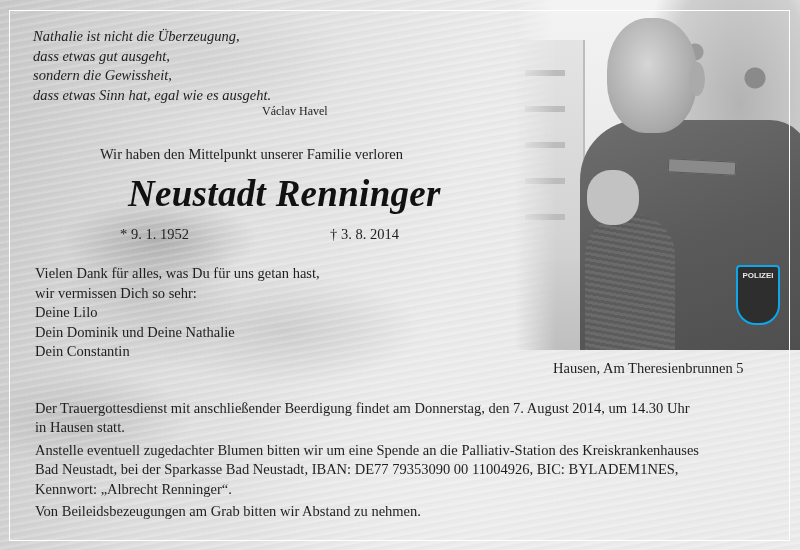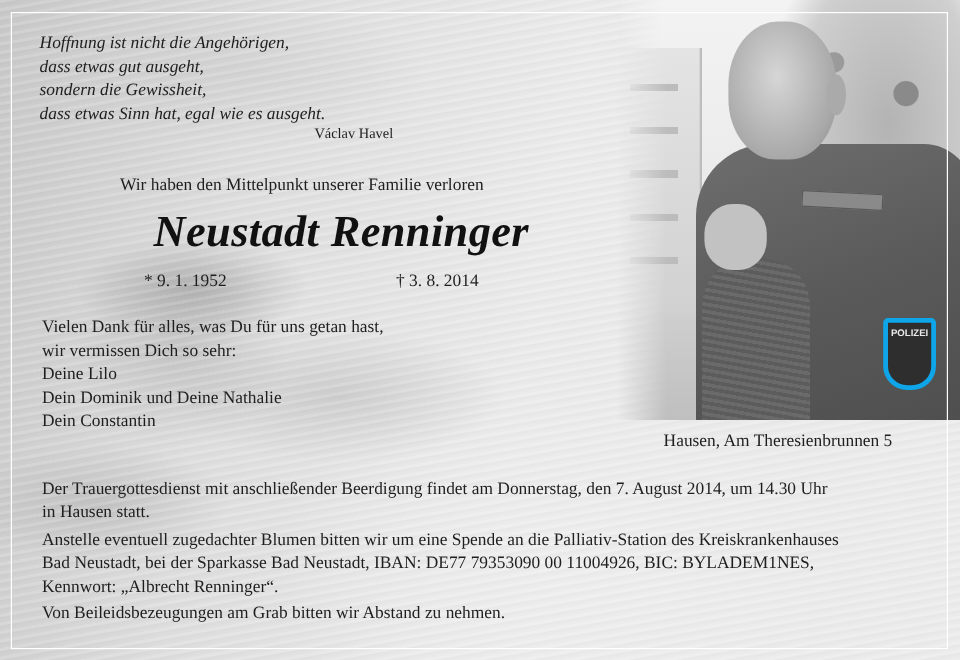--- a/index.html
+++ b/index.html
@@ -76,21 +76,21 @@
     }
     .photo .sleeve {
       position: absolute; left: 70px; top: 215px; width: 90px; height: 140px;
       border-radius: 40px 40px 0 0;
       background: repeating-linear-gradient(10deg, #5c5c5c 0 3px, #6a6a6a 3px 6px);
     }
     .photo .hand { position: absolute; left: 72px; top: 170px; width: 52px; height: 55px; border-radius: 45%; background: #c2c2c2; }
     .photo .epaulette { position: absolute; left: 153px; top: 160px; width: 68px; height: 14px; background: #8a8a8a; transform: rotate(3deg); border: 1px solid #5a5a5a; }
     .photo .patch {
       position: absolute; left: 221px; top: 265px; width: 44px; height: 60px;
-      background: #2e2e2e; border: 4px solid #0ea5e9; border-radius: 4px 4px 20px 20px;
+      background: #2e2e2e; border: 2px solid #0ea5e9; border-radius: 4px 4px 20px 20px;
       color: #e8e8e8; font-family: "Liberation Sans", sans-serif; font-size: 8px; font-weight: bold;
       text-align: center; padding-top: 4px;
     }
     .txt { position: absolute; white-space: nowrap; }
     .quote { left: 33px; top: 27px; font-style: italic; font-size: 14.5px; line-height: 19.5px; }
     .quote div { height: 19.5px; }
     .author { left: 262px; top: 104px; font-size: 12px; }
     .intro { left: 100px; top: 146px; font-size: 14.5px; }
     .name { left: 128px; top: 172px; font-size: 37px; font-style: italic; font-weight: bold; letter-spacing: 0.3px; color: #111; }
     .born { left: 120px; top: 226px; font-size: 14.5px; }
@@ -117,21 +117,21 @@
   <div class="hand"></div>
   <div class="epaulette"></div>
   <div class="patch">POLIZEI</div>
   <div class="head"></div>
   <div class="ear"></div>
 </div>
 
 <div class="frame"></div>
 
 <div class="txt quote">
-  <div>Hoffnung ist nicht die Angehörigen,</div>
+  <div>Nathalie ist nicht die Überzeugung,</div>
   <div>dass etwas gut ausgeht,</div>
   <div>sondern die Gewissheit,</div>
   <div>dass etwas Sinn hat, egal wie es ausgeht.</div>
 </div>
 <div class="txt author">Václav Havel</div>
 
 <div class="txt intro">Wir haben den Mittelpunkt unserer Familie verloren</div>
 <div class="txt name">Neustadt Renninger</div>
 <div class="txt born">* 9. 1. 1952</div>
 <div class="txt died">† 3. 8. 2014</div>

